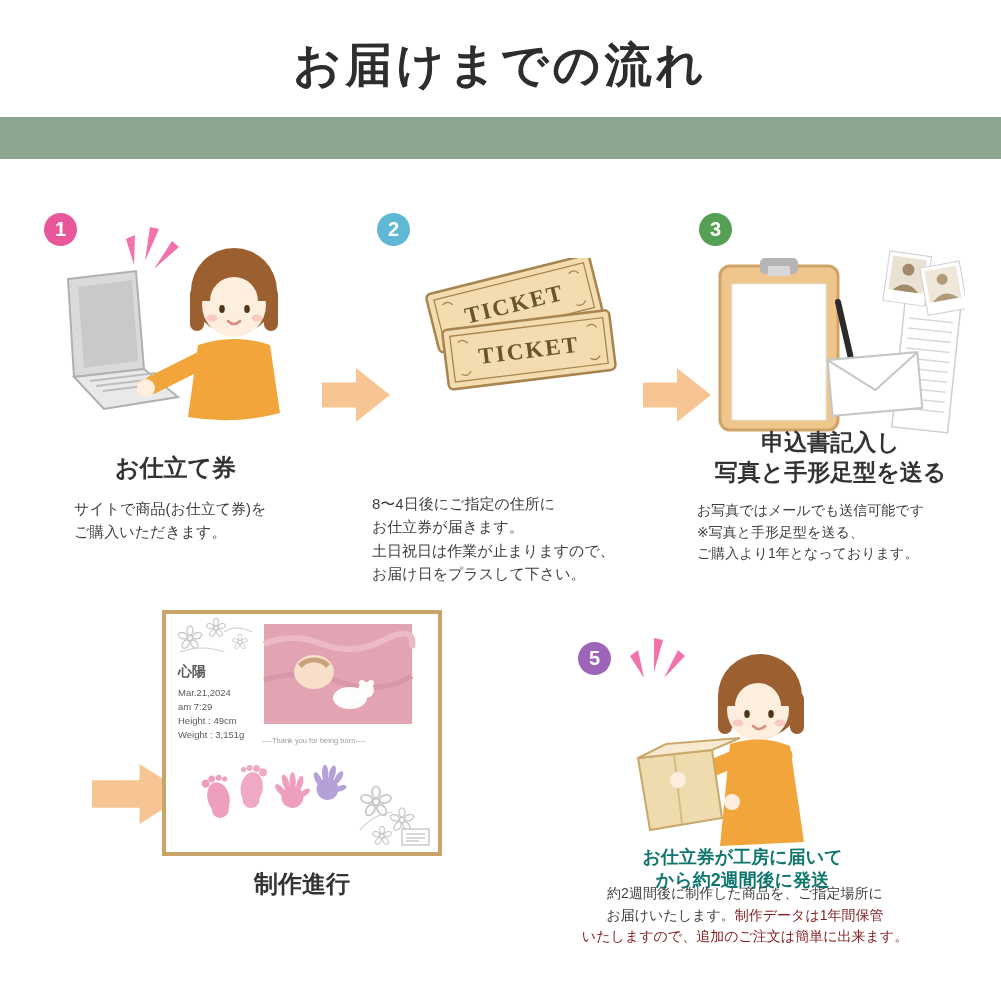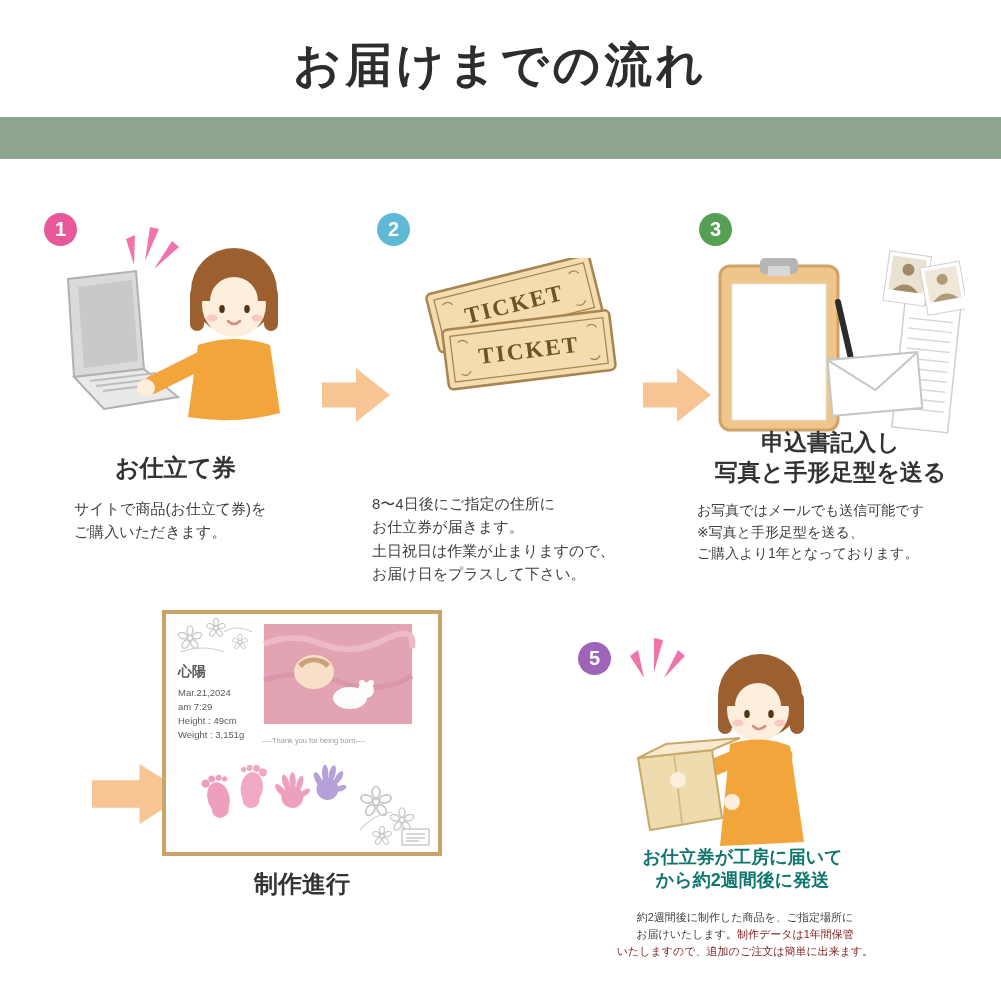--- a/index.html
+++ b/index.html
@@ -271,17 +271,17 @@
       <polygon points="30,126 104,118 114,186 42,198" fill="#efdcae" stroke="#c9a96a" stroke-width="2"></polygon>
       <polygon points="30,126 58,112 132,106 104,118" fill="#f7ead0" stroke="#c9a96a" stroke-width="2"></polygon>
       <line x1="66" y1="122" x2="74" y2="192" stroke="#d9bc84" stroke-width="2"></line>
     </g>
     <circle cx="70" cy="148" r="8" fill="#fdeedd"></circle>
     <circle cx="124" cy="170" r="8" fill="#fdeedd"></circle>
   </svg>
 
   <div class="heading h5" style="left:540px;top:846px;width:405px">お仕立券が工房に届いて
 から約2週間後に発送</div>
-  <div class="body-text" style="left:545px;top:909px;width:400px;text-align:center;font-size:11px"><span>約2週間後に制作した商品を、ご指定場所に
+  <div class="body-text" style="left:545px;top:883px;width:400px;text-align:center;font-size:14px"><span>約2週間後に制作した商品を、ご指定場所に
 お届けいたします。</span><span class="red">制作データは1年間保管
 いたしますので、追加のご注文は簡単に出来ます。</span></div>
 
 </div>
 
 </body></html>

